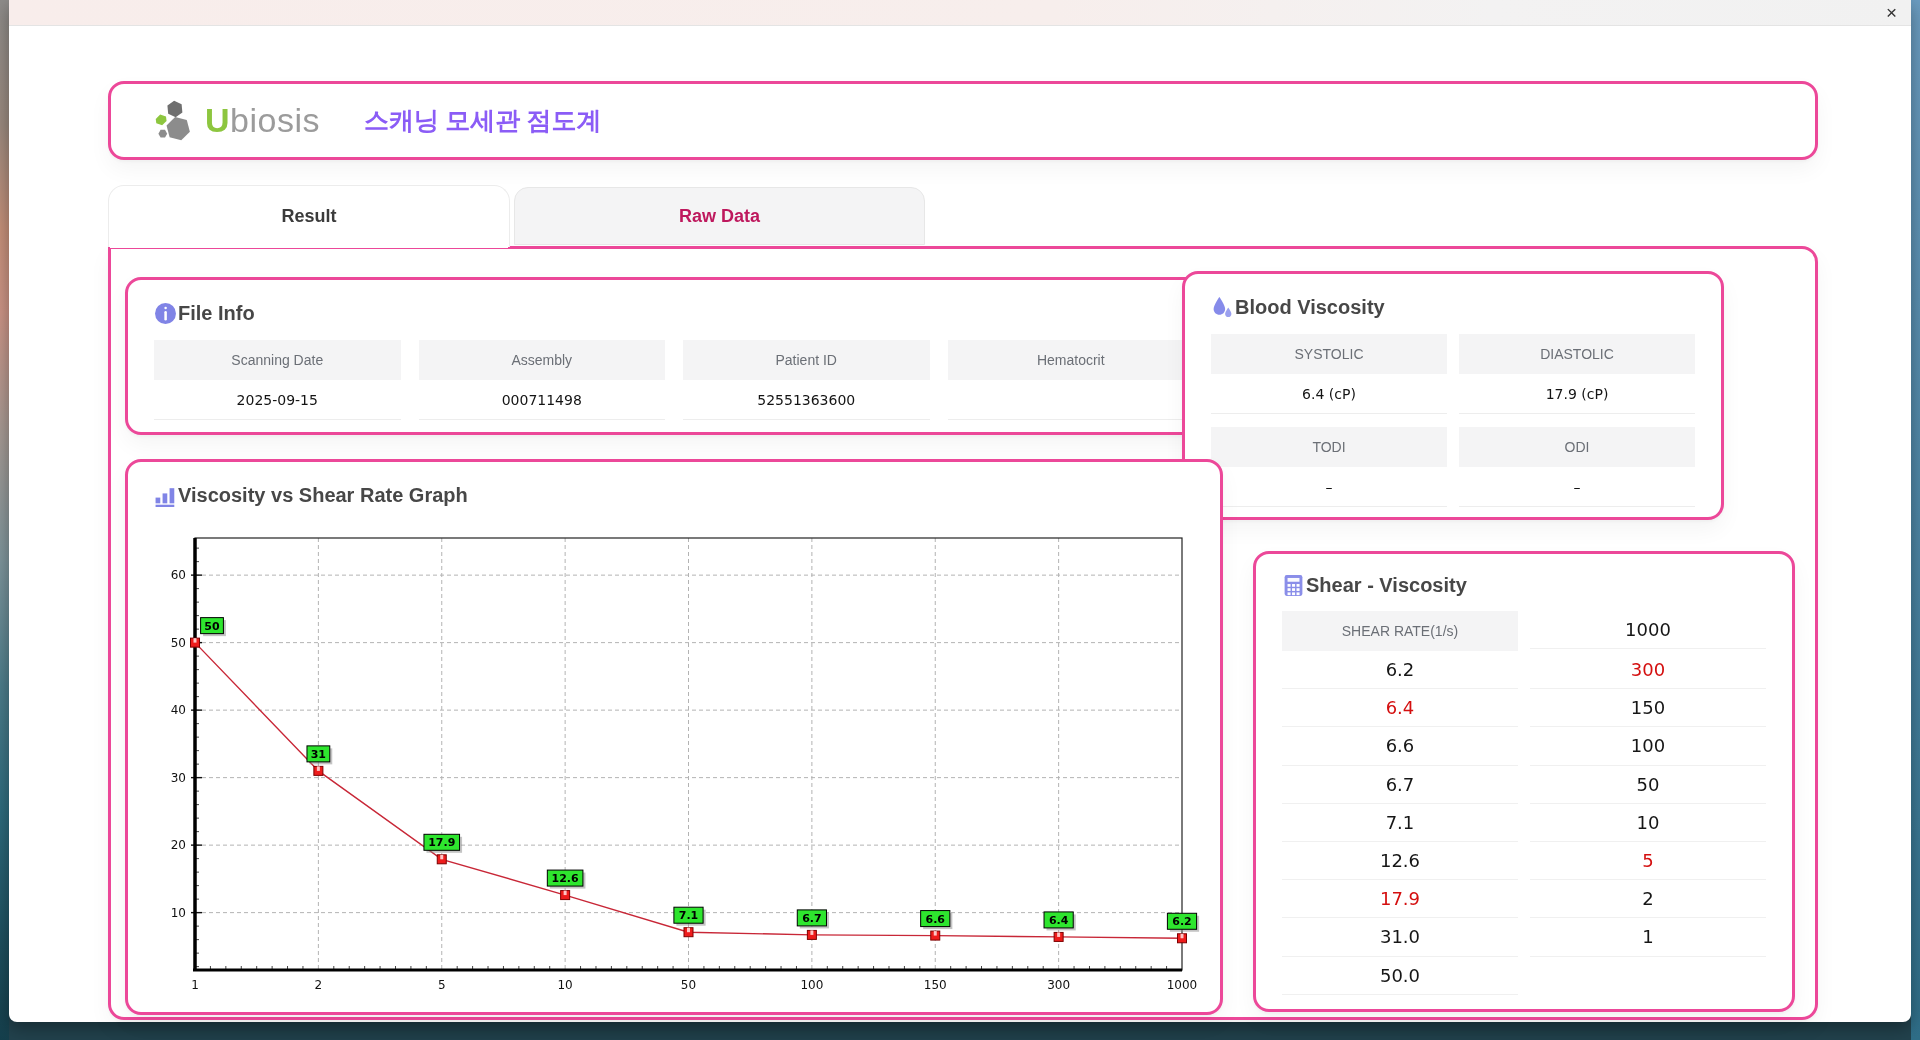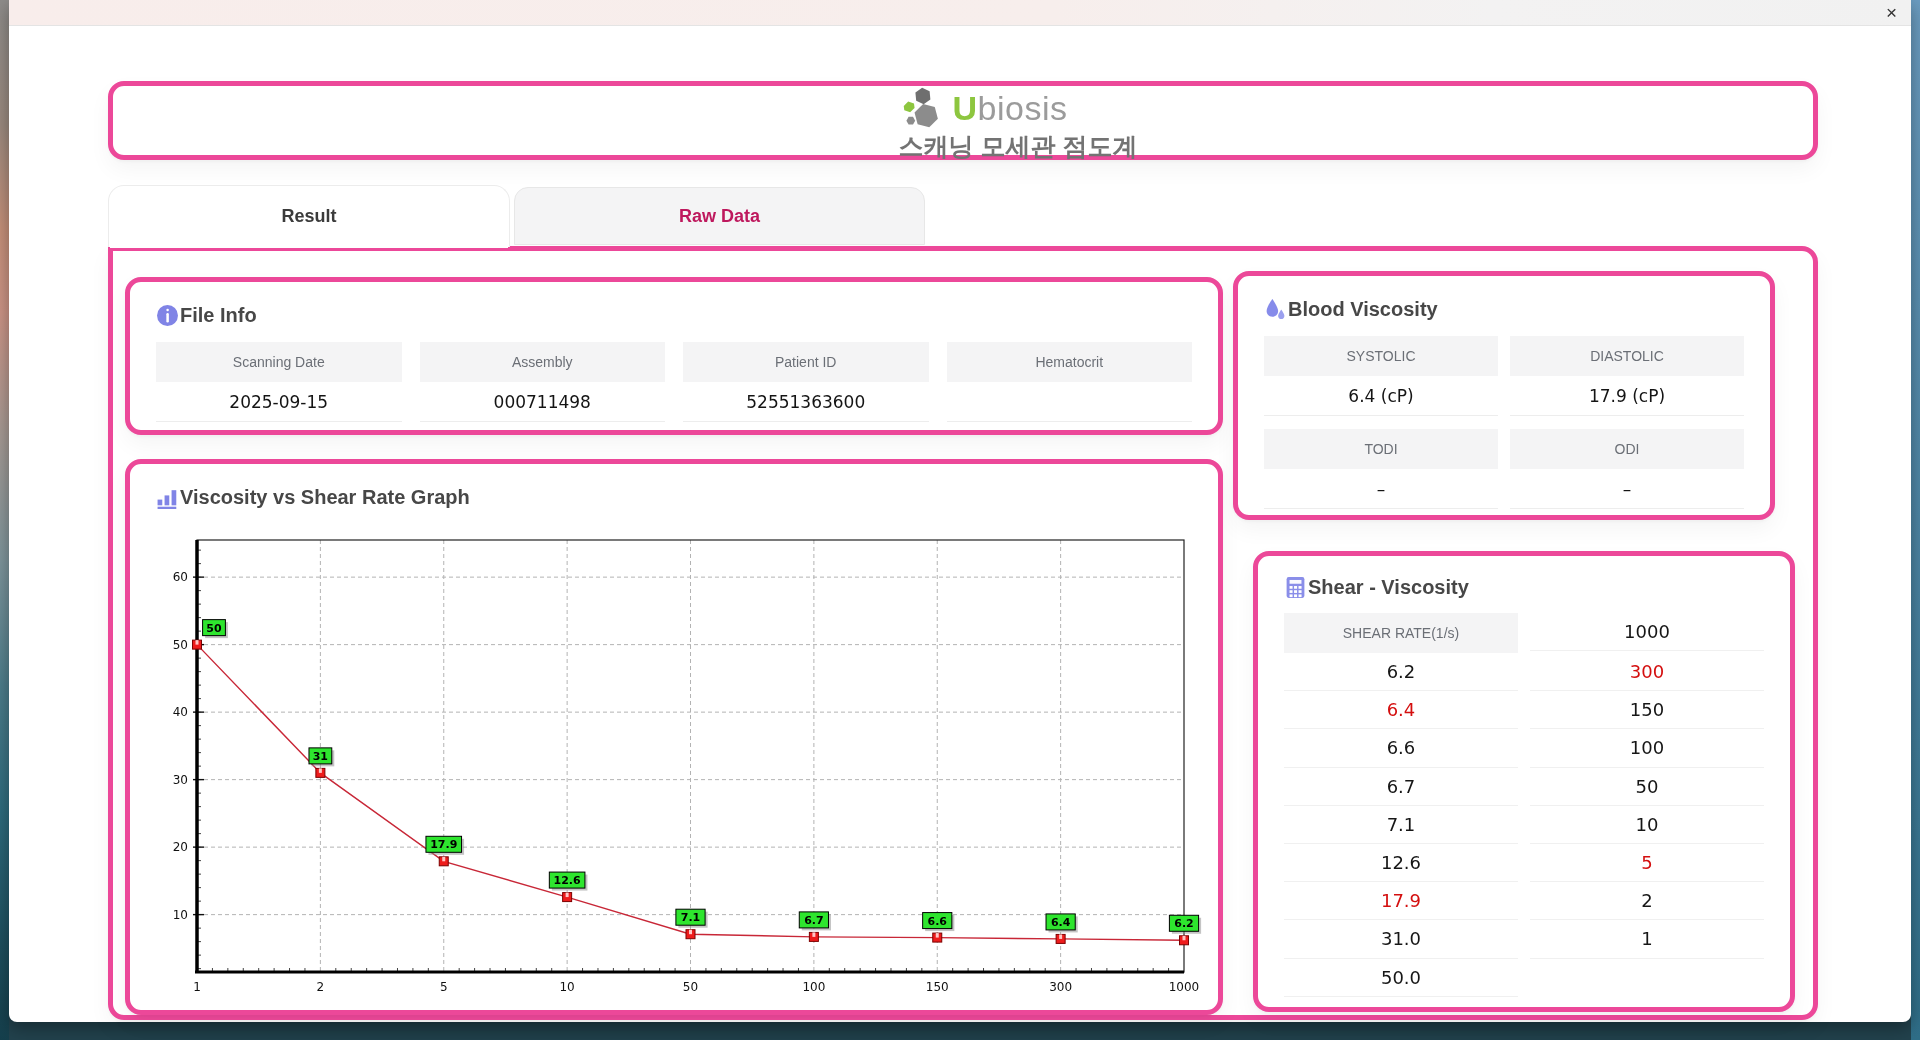--- a/index.html
+++ b/index.html
@@ -15,62 +15,62 @@
 
   .app-window { position:absolute; left:9px; top:0; width:1902px; height:1022px;
     background:#ffffff; border-radius:0 0 8px 8px; box-shadow:0 6px 18px rgba(0,0,0,.35); }
 
   .titlebar { position:absolute; left:9px; top:0; width:1902px; height:26px;
     background:linear-gradient(90deg,#f8edeb 0%,#f7eeec 55%,#f3f2f2 78%,#f1f1f1 100%);
     border-bottom:1px solid #e4e4e4; z-index:5; }
   .close-btn { position:absolute; right:14px; top:1px; font-size:19px; color:#333;
     cursor:pointer; line-height:24px; }
 
-  .card { position:absolute; background:#fff; border:5px solid #ec4899; border-radius:16px;
-    box-shadow:0 2px 3px rgba(0,0,0,.03), 0 10px 22px rgba(0,0,0,.045);flex-direction:column; }
+  .card { position:absolute; background:#fff; border:3px solid #ec4899; border-radius:16px;
+    box-shadow:0 2px 3px rgba(0,0,0,.03), 0 10px 22px rgba(0,0,0,.045); }
 
   
   .header-card { left:108px; top:81px; width:1710px; height:79px;
     display:flex; align-items:center; padding-left:42px; }
   .logo { display:flex; align-items:center; gap:6px; }
   .logo-text { font-size:34px; letter-spacing:.5px; }
   .logo-text .u { color:#8dc63f; font-weight:600; }
   .logo-text .rest { color:#9b9b9b; font-weight:400; }
-  .app-title { margin-left:68px; font-size:25px; font-weight:700; color:#737373; }
+  .app-title { margin-left:44px; font-size:25px; font-weight:700; color:#8b5cf6;font-family:Liberation Serif, serif; }
 
   
   .tab { position:absolute; display:flex; align-items:center; justify-content:center;
     font-size:18px; font-weight:700; cursor:pointer; }
   .tab-result { left:108px; top:185px; width:402px; height:62px; background:#fff;
     border:1px solid #ececec; border-bottom:none; border-radius:16px 16px 0 0;
     color:#3b3b3b; z-index:3; }
   .tab-raw { left:514px; top:187px; width:411px; height:58px; background:#f4f4f5;
     border:1px solid #e7e7e7; border-radius:14px 14px 0 0; color:#be185d; z-index:2; }
 
   .main-card { left:108px; top:246px; width:1710px; height:774px; border-radius:0 16px 16px 16px; }
   .tab-seam { position:absolute; left:110px; top:244px; width:398px; height:4px;
     background:#fff; z-index:4; }
 
   
   .file-card  { left:125px;  top:277px; width:1098px; height:158px; padding:22px 26px; }
   .graph-card { left:125px;  top:459px; width:1098px; height:556px; padding:22px 26px; }
-  .bv-card    { left:1233px; top:271px; width:542px;  height:249px; padding:22px 26px; }
+  .bv-card    { left:1182px; top:271px; width:542px;  height:249px; padding:22px 26px; }
   .sv-card    { left:1253px; top:551px; width:542px;  height:461px; padding:20px 26px; }
 
   .card-title-row { display:flex; align-items:center; gap:1px; }
   .card-title { font-size:20px; font-weight:700; color:#474747; }
 
   
   .kv-grid { display:grid; margin-top:15px; column-gap:18px; }
   .grid-4 { grid-template-columns:repeat(4,1fr); }
   .grid-2 { grid-template-columns:repeat(2,1fr); column-gap:12px; }
   .cell-h { background:#f4f4f5; height:40px; display:flex; align-items:center;
     justify-content:center; font-size:14px; color:#6b6f76; }
   .cell-v { background:#fff; height:40px; display:flex; align-items:center;
-    justify-content:center; font-size:17px; color:#141414;
+    justify-content:center; font-size:14px; color:#141414;
     font-family:"DejaVu Sans", sans-serif; border-bottom:1px solid #ededed; }
 
   
   .sv-table { margin-top:14px; }
   .sv-cell { height:38.2px; display:flex; align-items:center; justify-content:center;
     font-size:18px; color:#161616; font-family:"DejaVu Sans", sans-serif;
     border-bottom:1px solid #f0f0f0; background:#fff; }
   .sv-cell.red { color:#d40f0f; }
 
   .chart-wrap { position:absolute; left:33px; top:64px; width:1040px; height:478px; }

